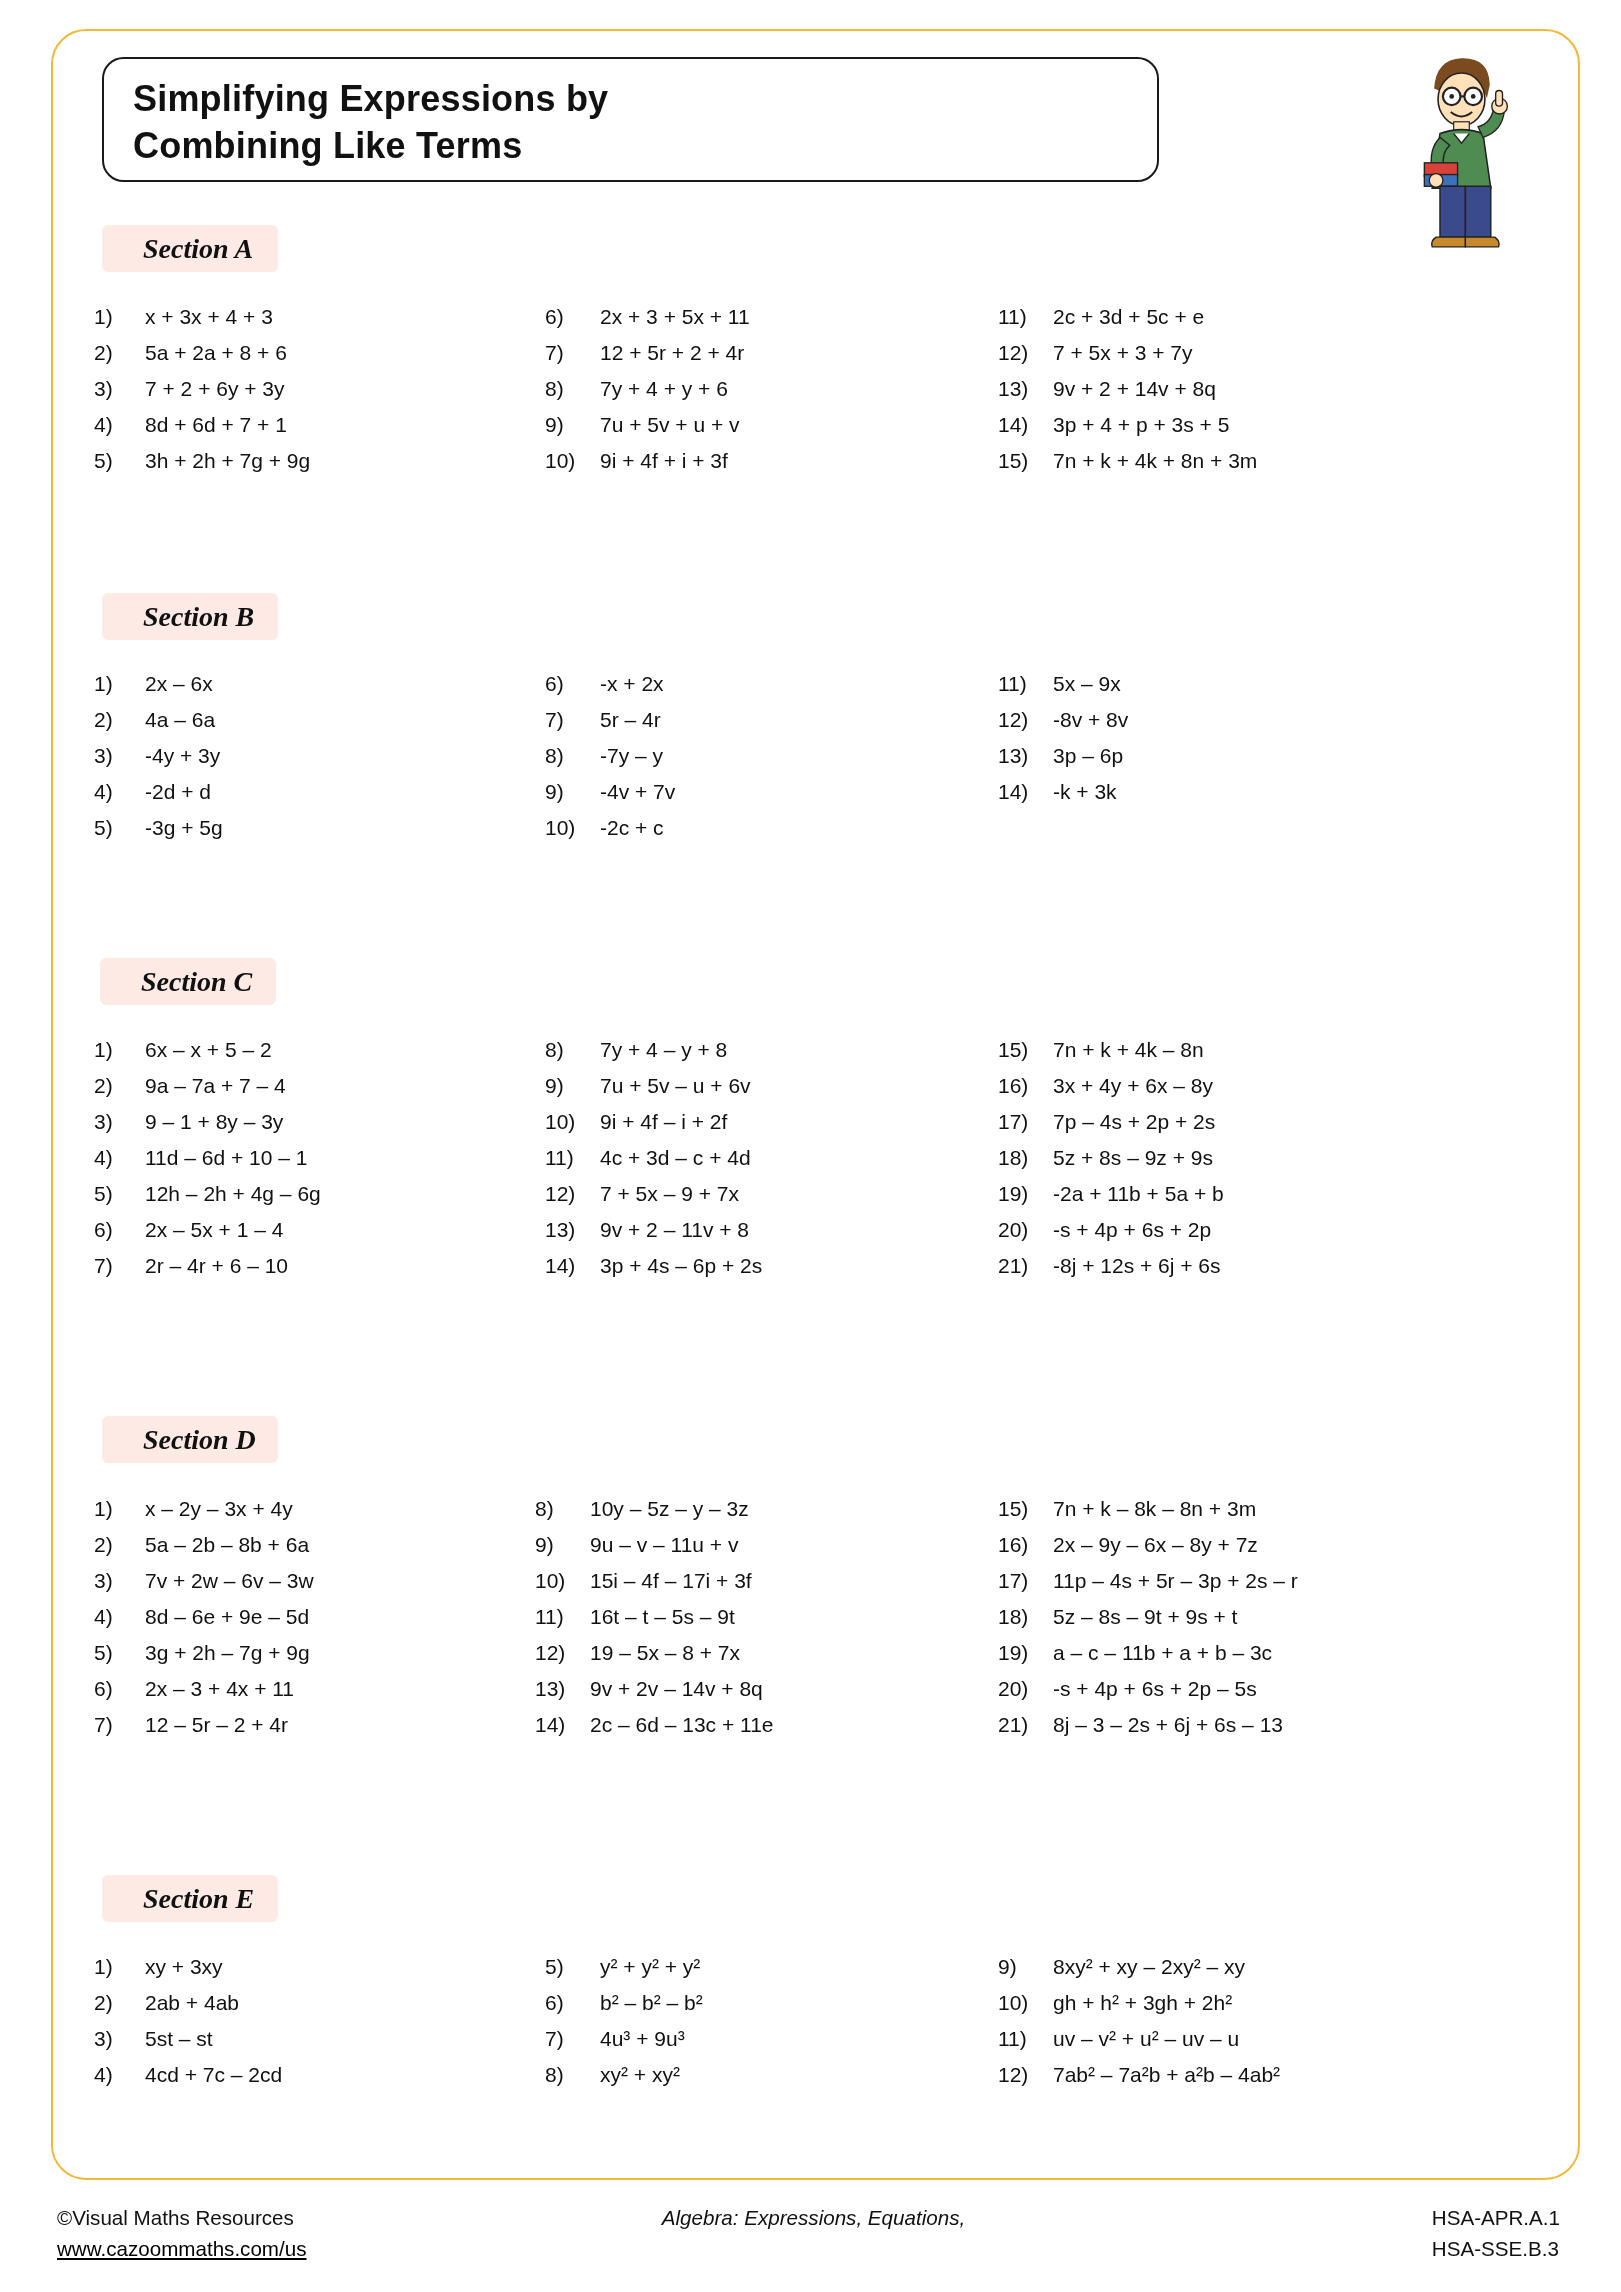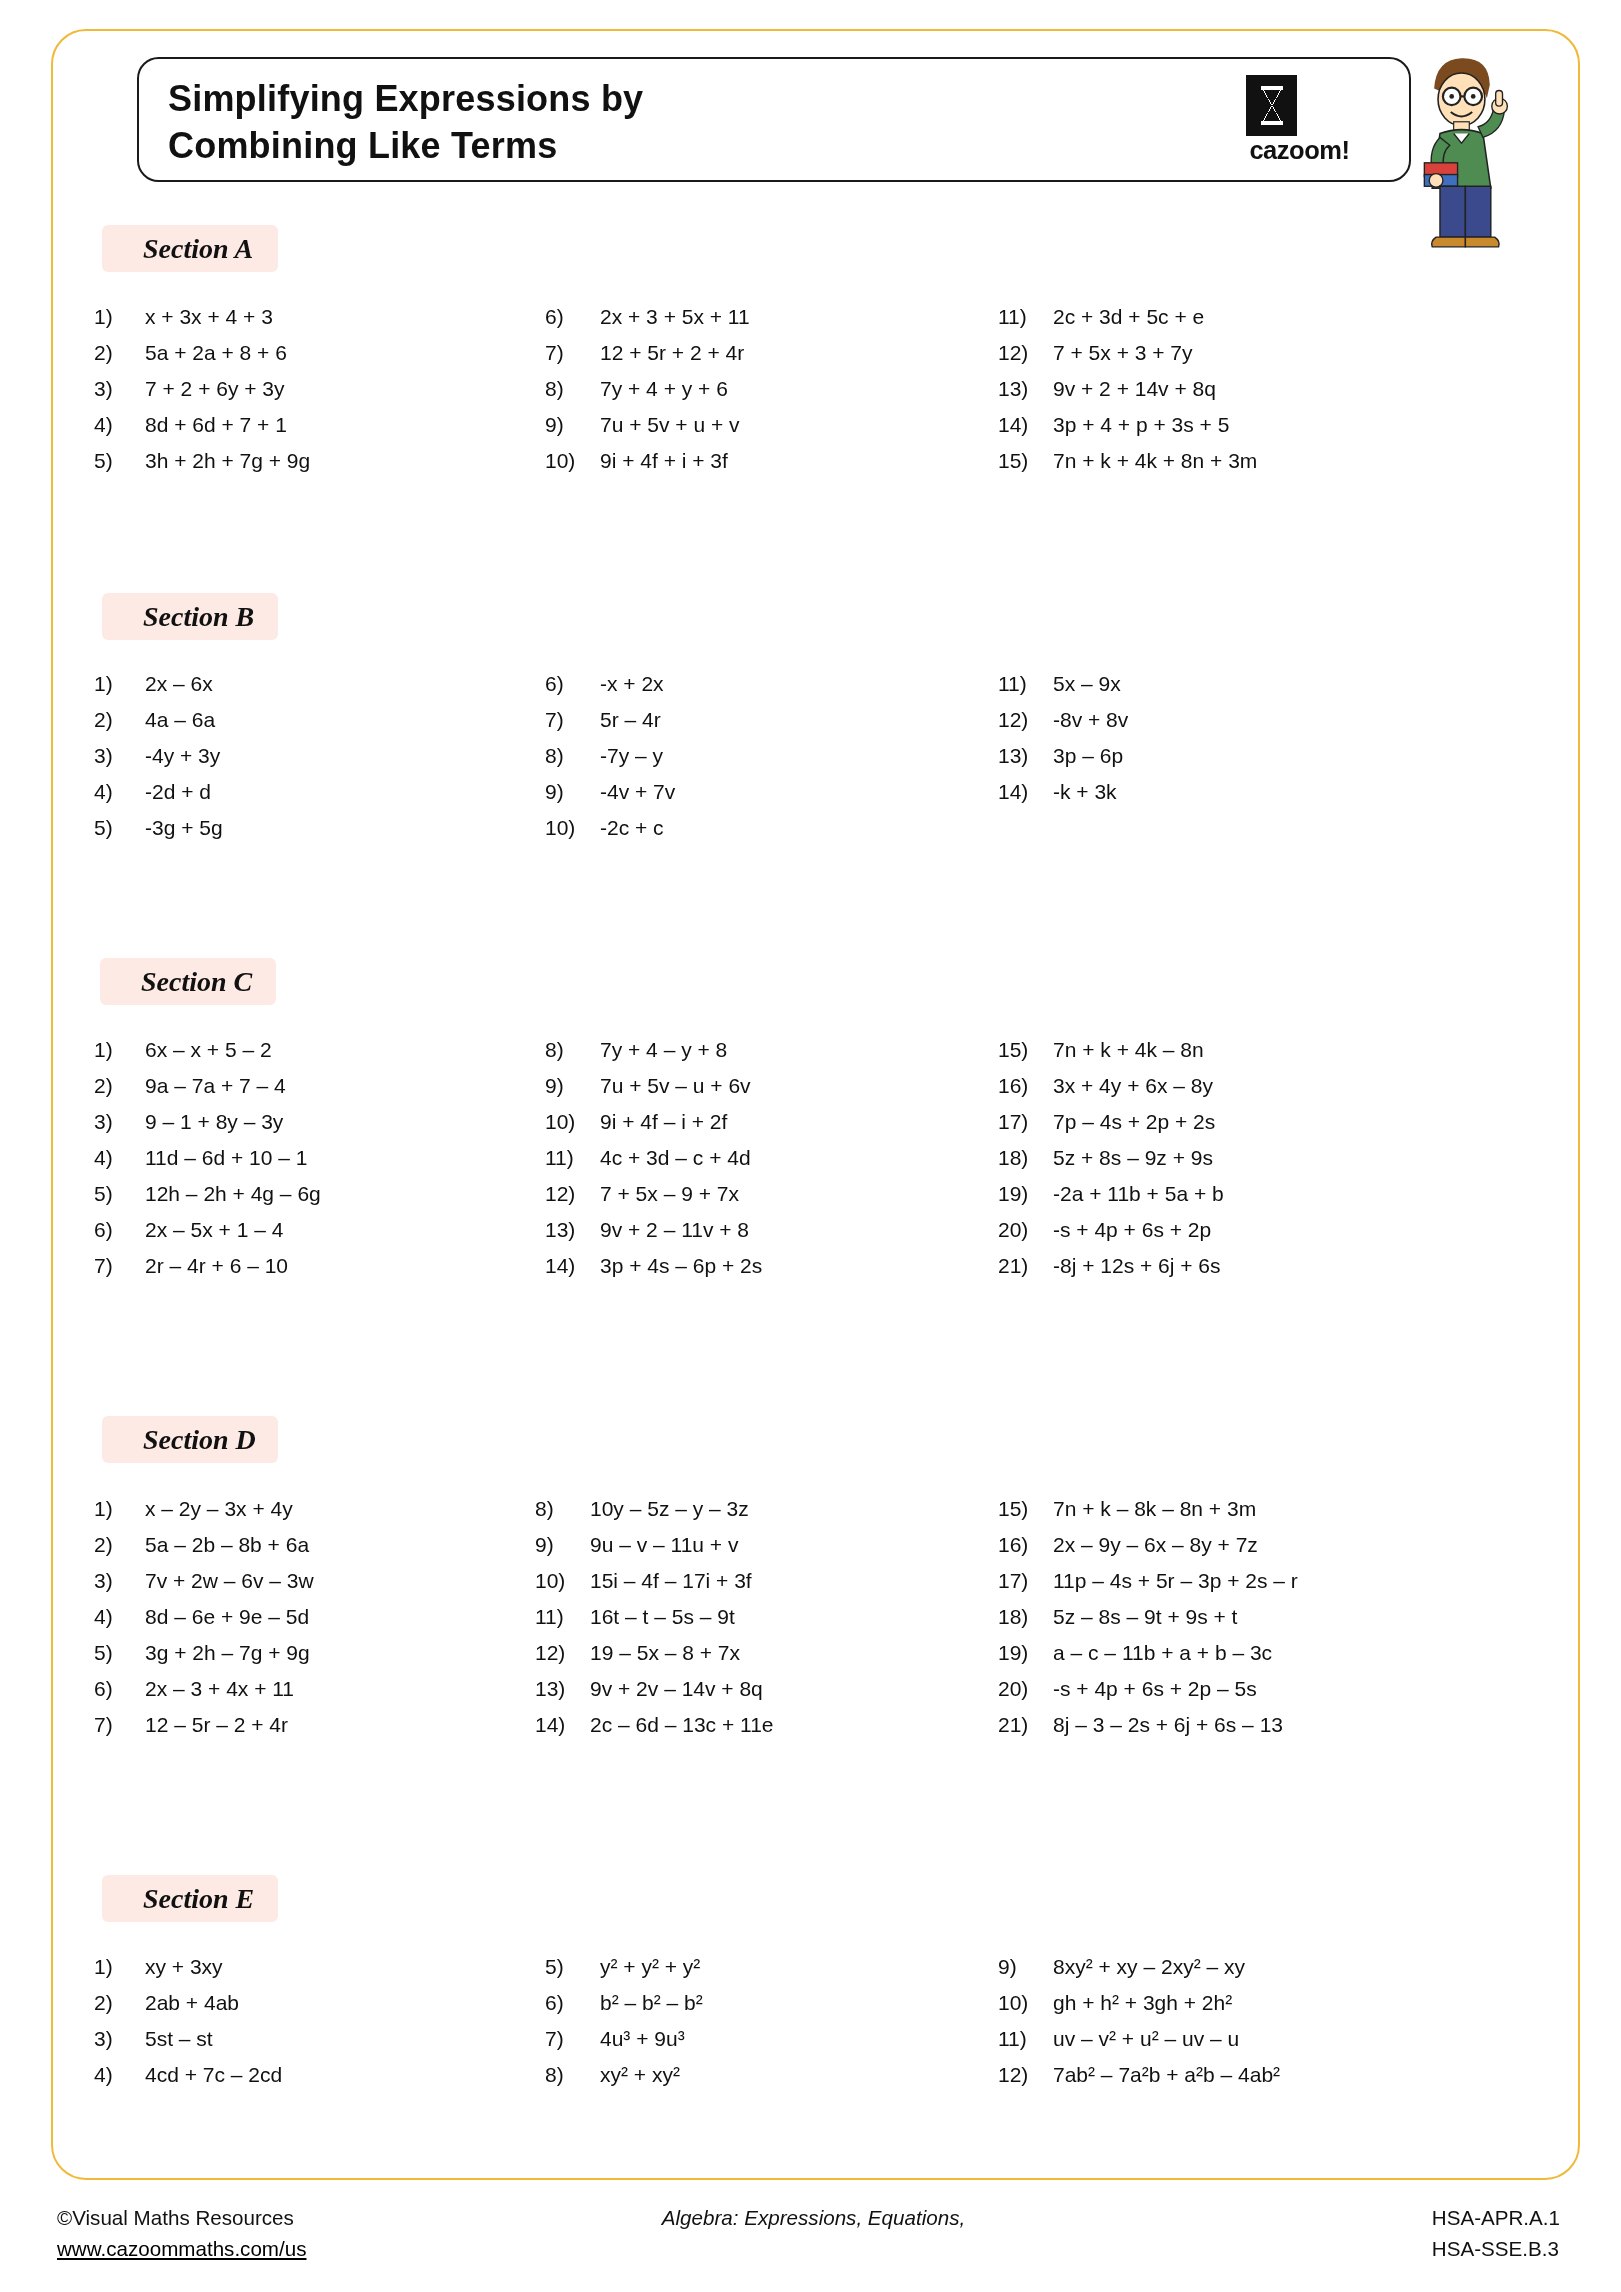--- a/index.html
+++ b/index.html
@@ -29,27 +29,26 @@
     height: 2151px;
     border: 2.9px solid #f0b93a;
     border-radius: 35px;
     box-sizing: border-box;
   }
   
   .title-box {
     position: absolute;
     left: 102px;
     top: 57px;
-    width: 1274px;
+    width: 1057px;
     height: 125px;
     border: 2.9px solid #1a1a1a;
     border-radius: 21.6px;
     box-sizing: border-box;
     background: #fff;
-    margin-left: 35px;
   }
   .title-text {
     position: absolute;
     left: 29px;
     top: 15.7px;
     font-size: 36px;
     font-weight: bold;
     color: #111;
     line-height: 1.32;
     letter-spacing: 0.2px;
@@ -187,26 +186,20 @@
 </head>
 <body>
 
 <div class="page">
 
   <div class="sheet-border"></div>
 
   <div class="title-box">
     <div class="title-text">Simplifying Expressions by
 Combining Like Terms</div>
-    <div class="logo">
-      <div class="logo-mark">
-        <div class="hourglass"></div>
-      </div>
-      <div class="logo-text">cazoom!</div>
-    </div>
   </div>
 
   <div class="teacher">
     <svg width="127" height="216" viewBox="0 0 130 220" xmlns="http://www.w3.org/2000/svg">
 
       <path d="M38 42 q2 -30 28 -31 q28 -1 29 27 l-3 14 q-4 -14 -20 -15 q-18 -1 -27 8z" fill="#7b4a1e"></path>
 
       <ellipse cx="66" cy="53" rx="24" ry="27" fill="#ffe0b8" stroke="#222" stroke-width="1.6"></ellipse>
 
       <circle cx="56" cy="50" r="9" fill="#ffffff" stroke="#222" stroke-width="2.2"></circle>

